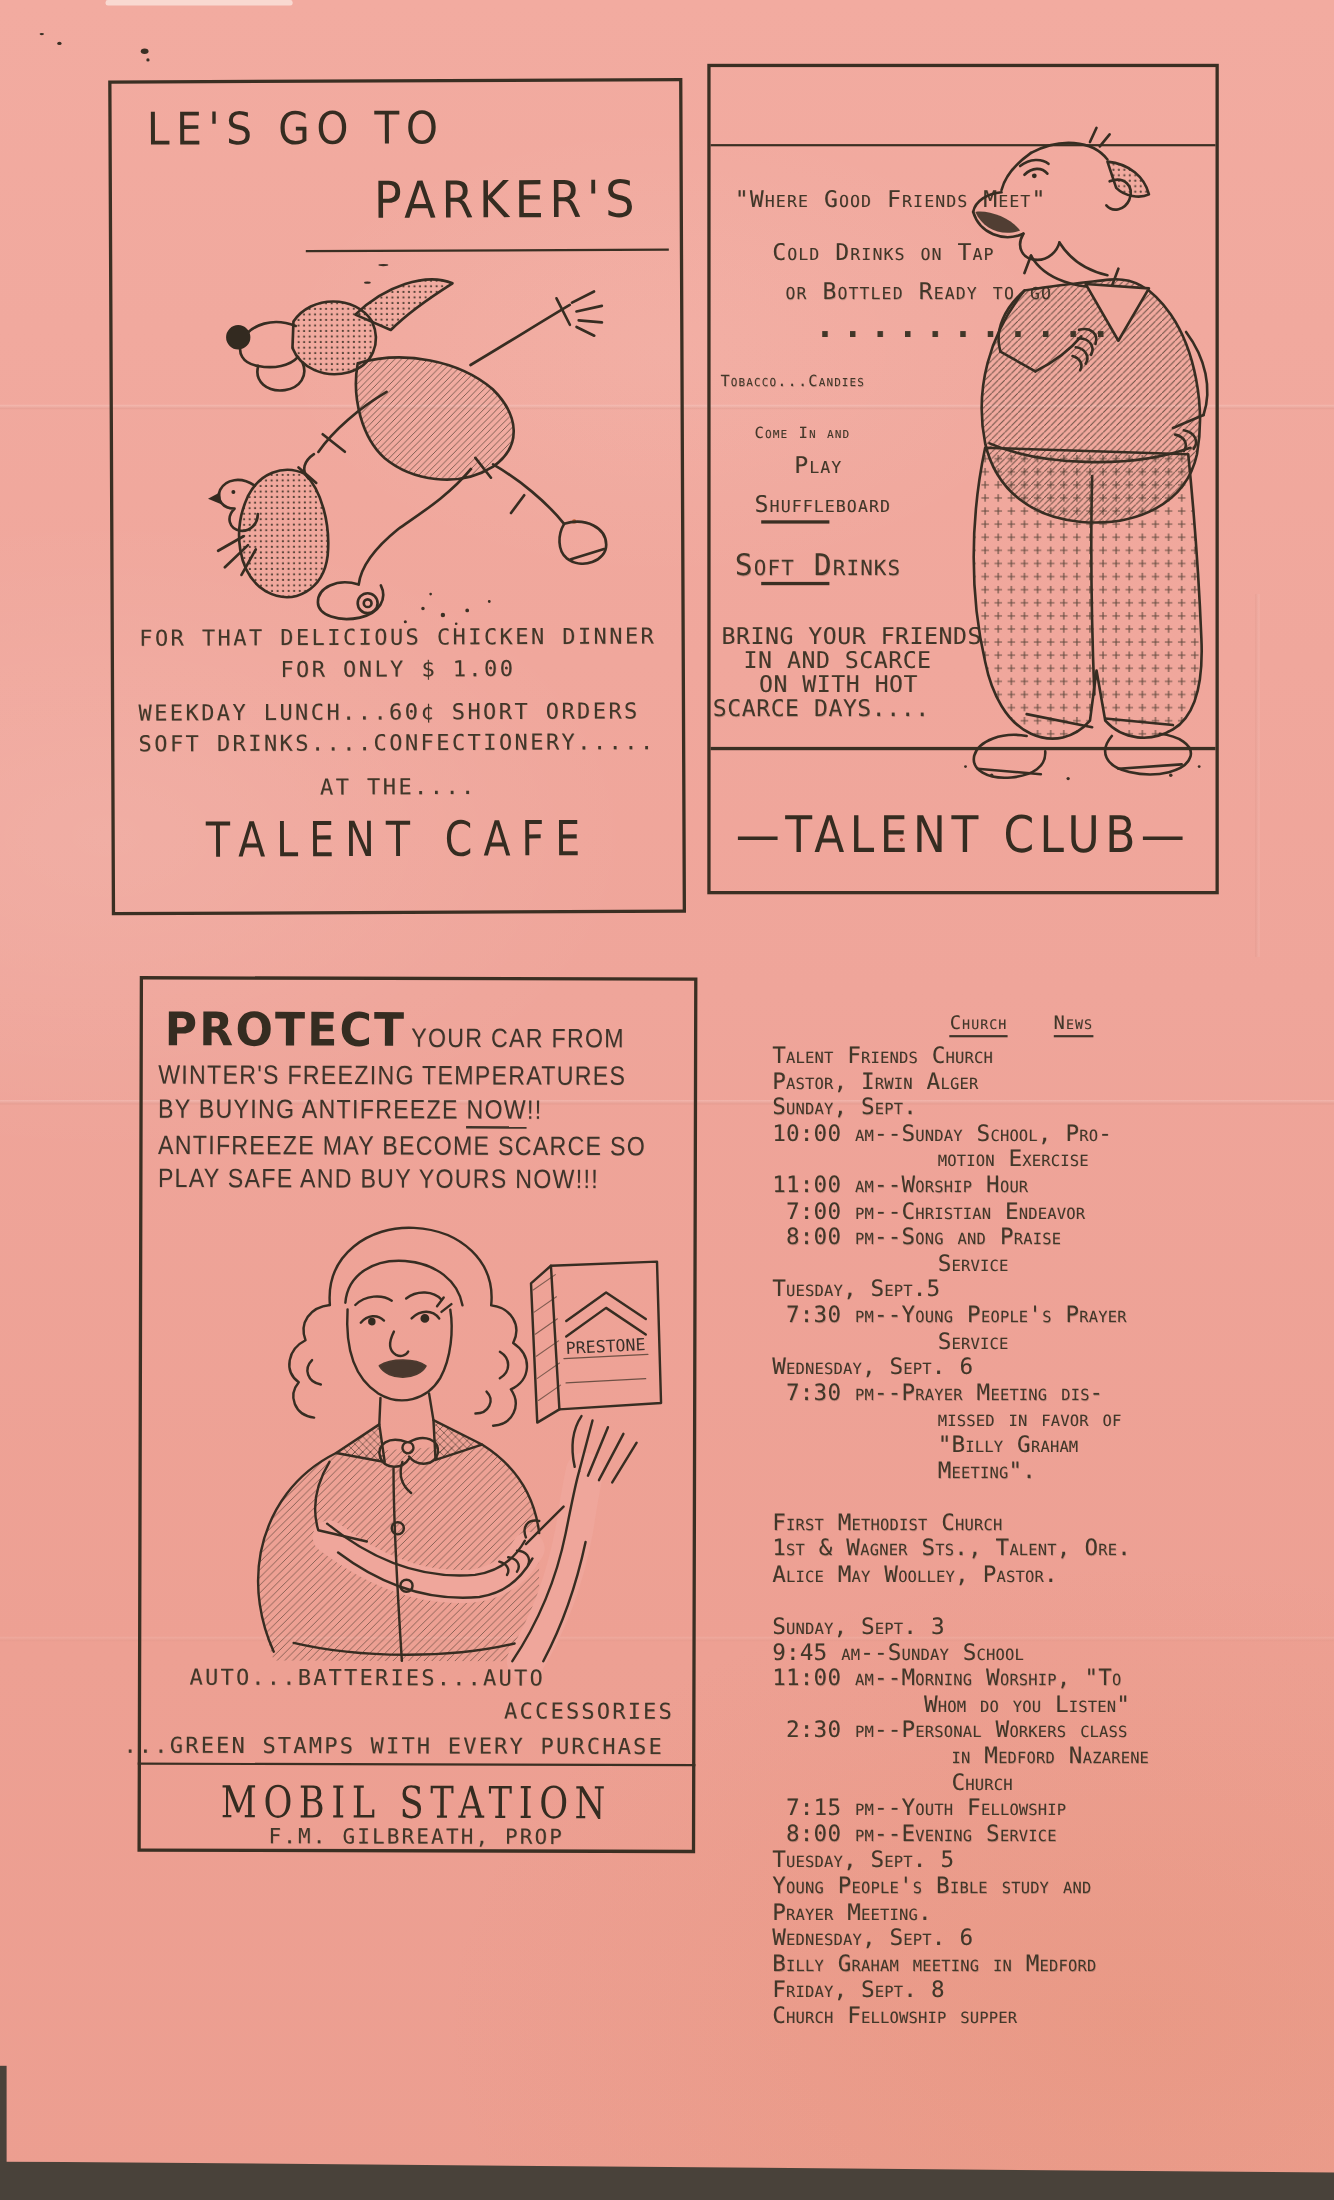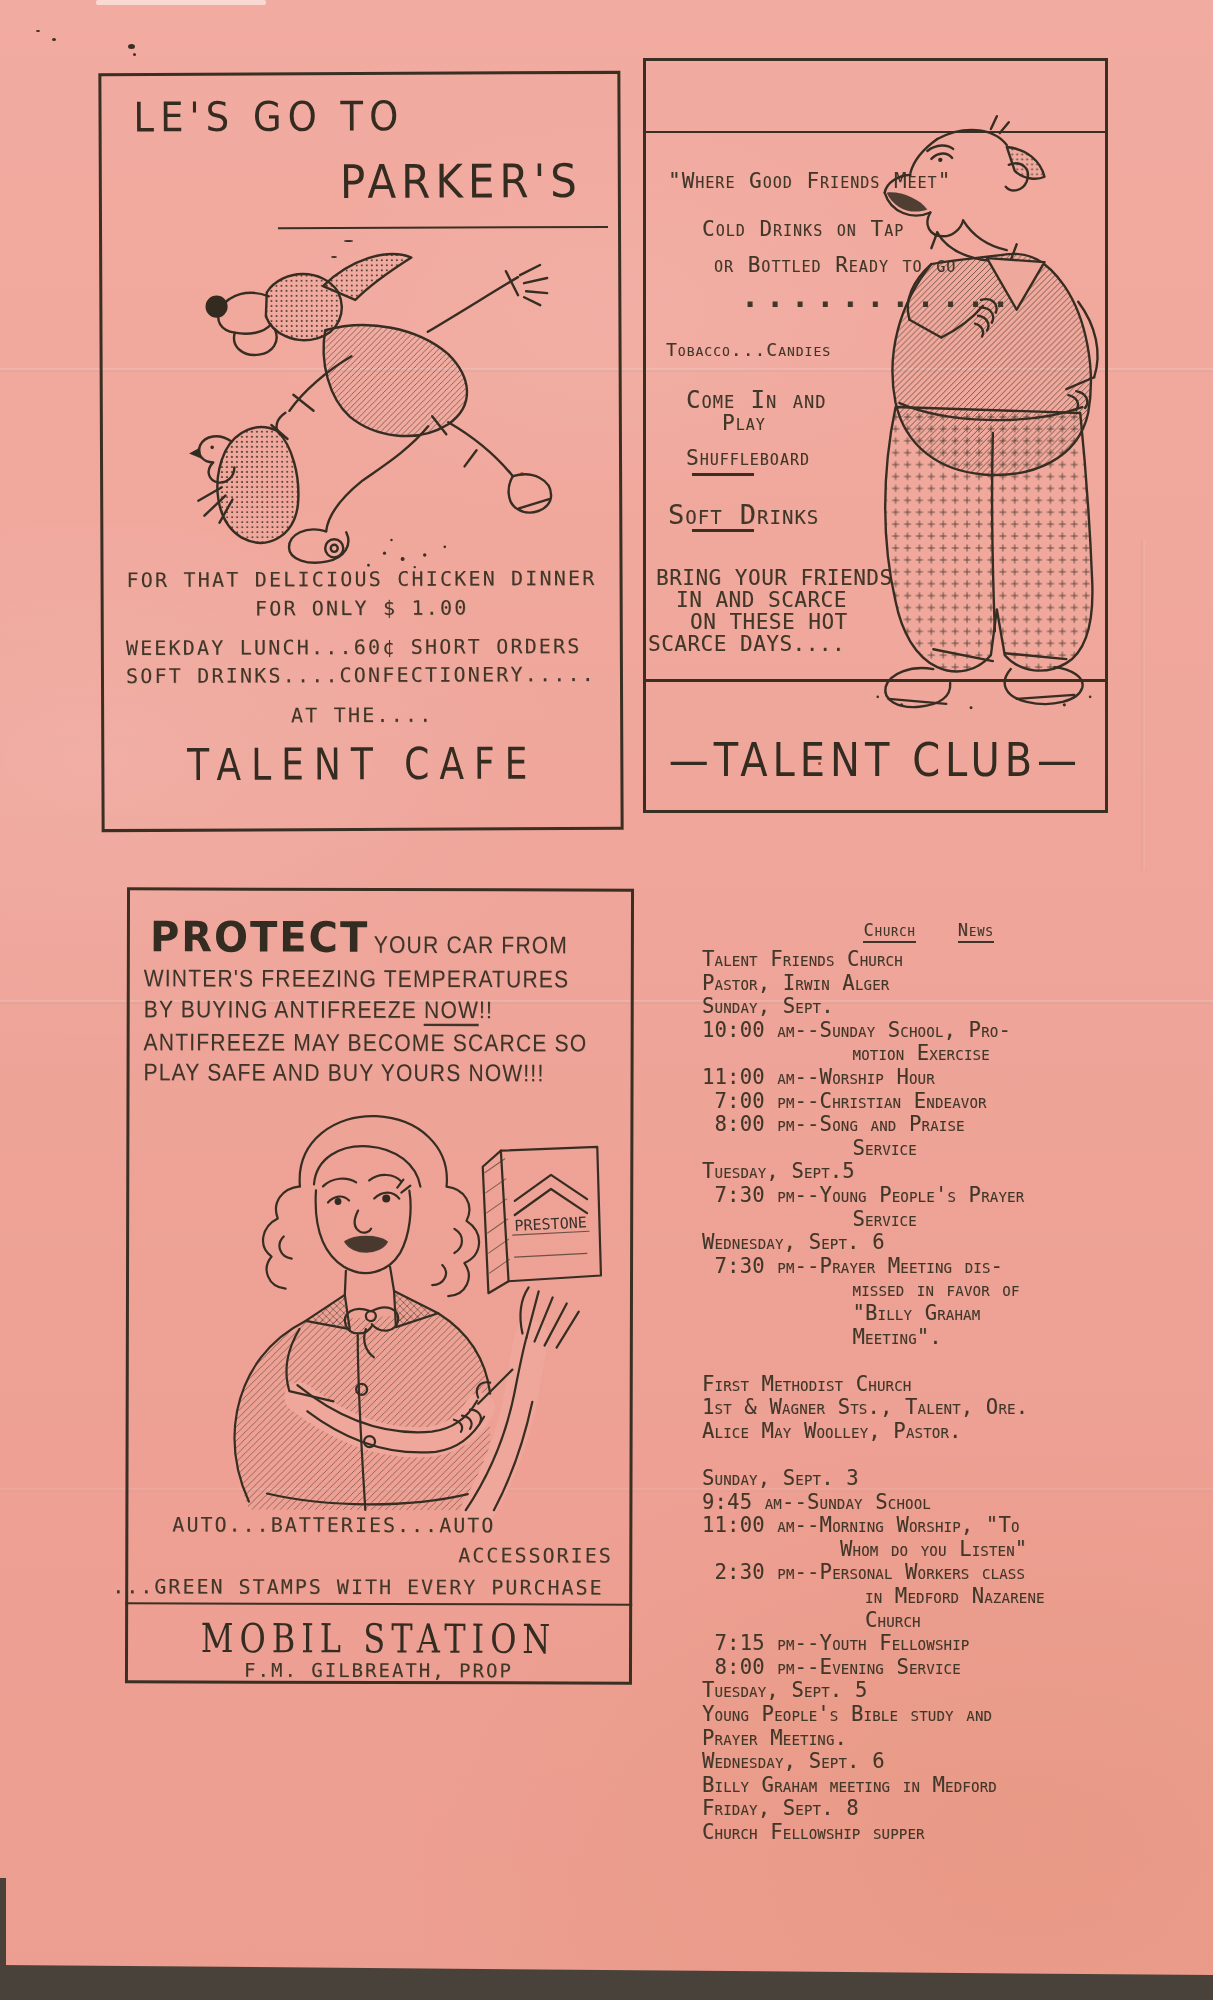--- a/index.html
+++ b/index.html
@@ -114,30 +114,30 @@
     <div class="abs deco" style="left:0;width:100%;text-align:center;top:664px;font-size:36px;letter-spacing:10px;transform:scaleY(1.22);transform-origin:center top">TALENT CAFE</div>
   </div>
 
   <div class="adbox" style="left:643px;top:58px;width:459px;height:749px">
     <div class="rule" style="left:0;top:70px;width:100%"></div>
 
     <div class="abs tw sc" style="left:22px;top:108px;font-size:21px;letter-spacing:1px">"Where Good Friends Meet"</div>
     <div class="abs tw sc" style="left:56px;top:156px;font-size:21px;letter-spacing:1px">Cold Drinks on Tap</div>
     <div class="abs tw sc" style="left:68px;top:192px;font-size:21px;letter-spacing:1px">or Bottled Ready to go</div>
     <div class="abs tw" style="left:95px;top:218px;font-size:30px;letter-spacing:7px;font-weight:bold">...........</div>
-    <div class="abs tw sc" style="left:20px;top:278px;font-size:18px;letter-spacing:1px">Tobacco...Candies</div>
-    <div class="abs tw sc" style="left:40px;top:325px;font-size:24px;letter-spacing:1px">Come In and</div>
+    <div class="abs tw sc" style="left:9px;top:278px;font-size:14px;letter-spacing:1px">Tobacco...Candies</div>
+    <div class="abs tw sc" style="left:40px;top:325px;font-size:14px;letter-spacing:1px">Come In and</div>
     <div class="abs tw sc" style="left:76px;top:350px;font-size:21px;letter-spacing:1px">Play</div>
     <div class="abs tw sc" style="left:40px;top:385px;font-size:21px;letter-spacing:1px">Shuffleboard</div>
     <div class="rule" style="left:46px;top:412px;width:62px;border-top-width:3px"></div>
     <div class="abs tw sc" style="left:22px;top:438px;font-size:27px;letter-spacing:1px">Soft Drinks</div>
     <div class="rule" style="left:46px;top:468px;width:62px;border-top-width:3px"></div>
     <div class="abs tw" style="left:10px;top:505px;font-size:21px;letter-spacing:.5px">BRING YOUR FRIENDS</div>
     <div class="abs tw" style="left:30px;top:527px;font-size:21px;letter-spacing:.5px">IN AND SCARCE</div>
-    <div class="abs tw" style="left:44px;top:549px;font-size:21px;letter-spacing:.5px">ON THESE HOT</div>
+    <div class="abs tw" style="left:44px;top:549px;font-size:21px;letter-spacing:.5px">ON WITH HOT</div>
     <div class="abs tw" style="left:2px;top:571px;font-size:21px;letter-spacing:.5px">SCARCE DAYS....</div>
     <div class="rule" style="left:0;top:618px;width:100%;border-top-width:3px"></div>
     <div class="abs deco" style="left:0;width:100%;text-align:center;top:672px;font-size:40px;letter-spacing:5px;transform:scaleY(1.15);transform-origin:center top">—TALENT CLUB—</div>
 
     <svg style="left:196px;top:52px" width="268" height="596" viewBox="0 0 270 600" role="img" aria-label="laughing-man-in-vest-and-baggy-pants-cartoon">
       <defs>
         <pattern id="mn-hatch" width="6" height="6" patternUnits="userSpaceOnUse">
             <path d="M0,6 L6,0" stroke="#3b3024" stroke-width="0.9" opacity="0.75"></path>
           </pattern>
         <pattern id="mn-plus" width="12" height="12" patternUnits="userSpaceOnUse">

